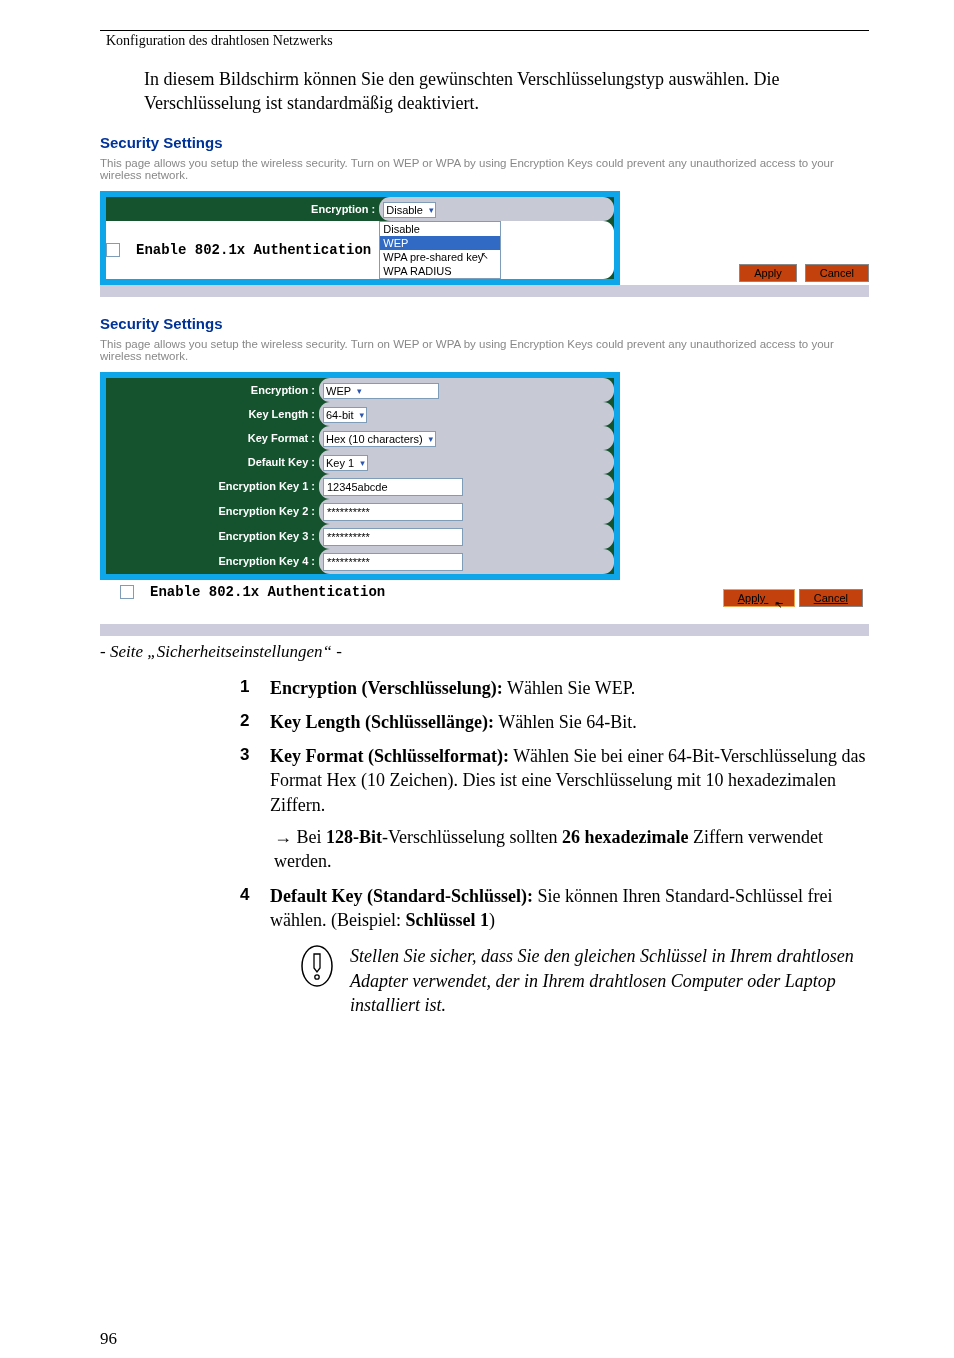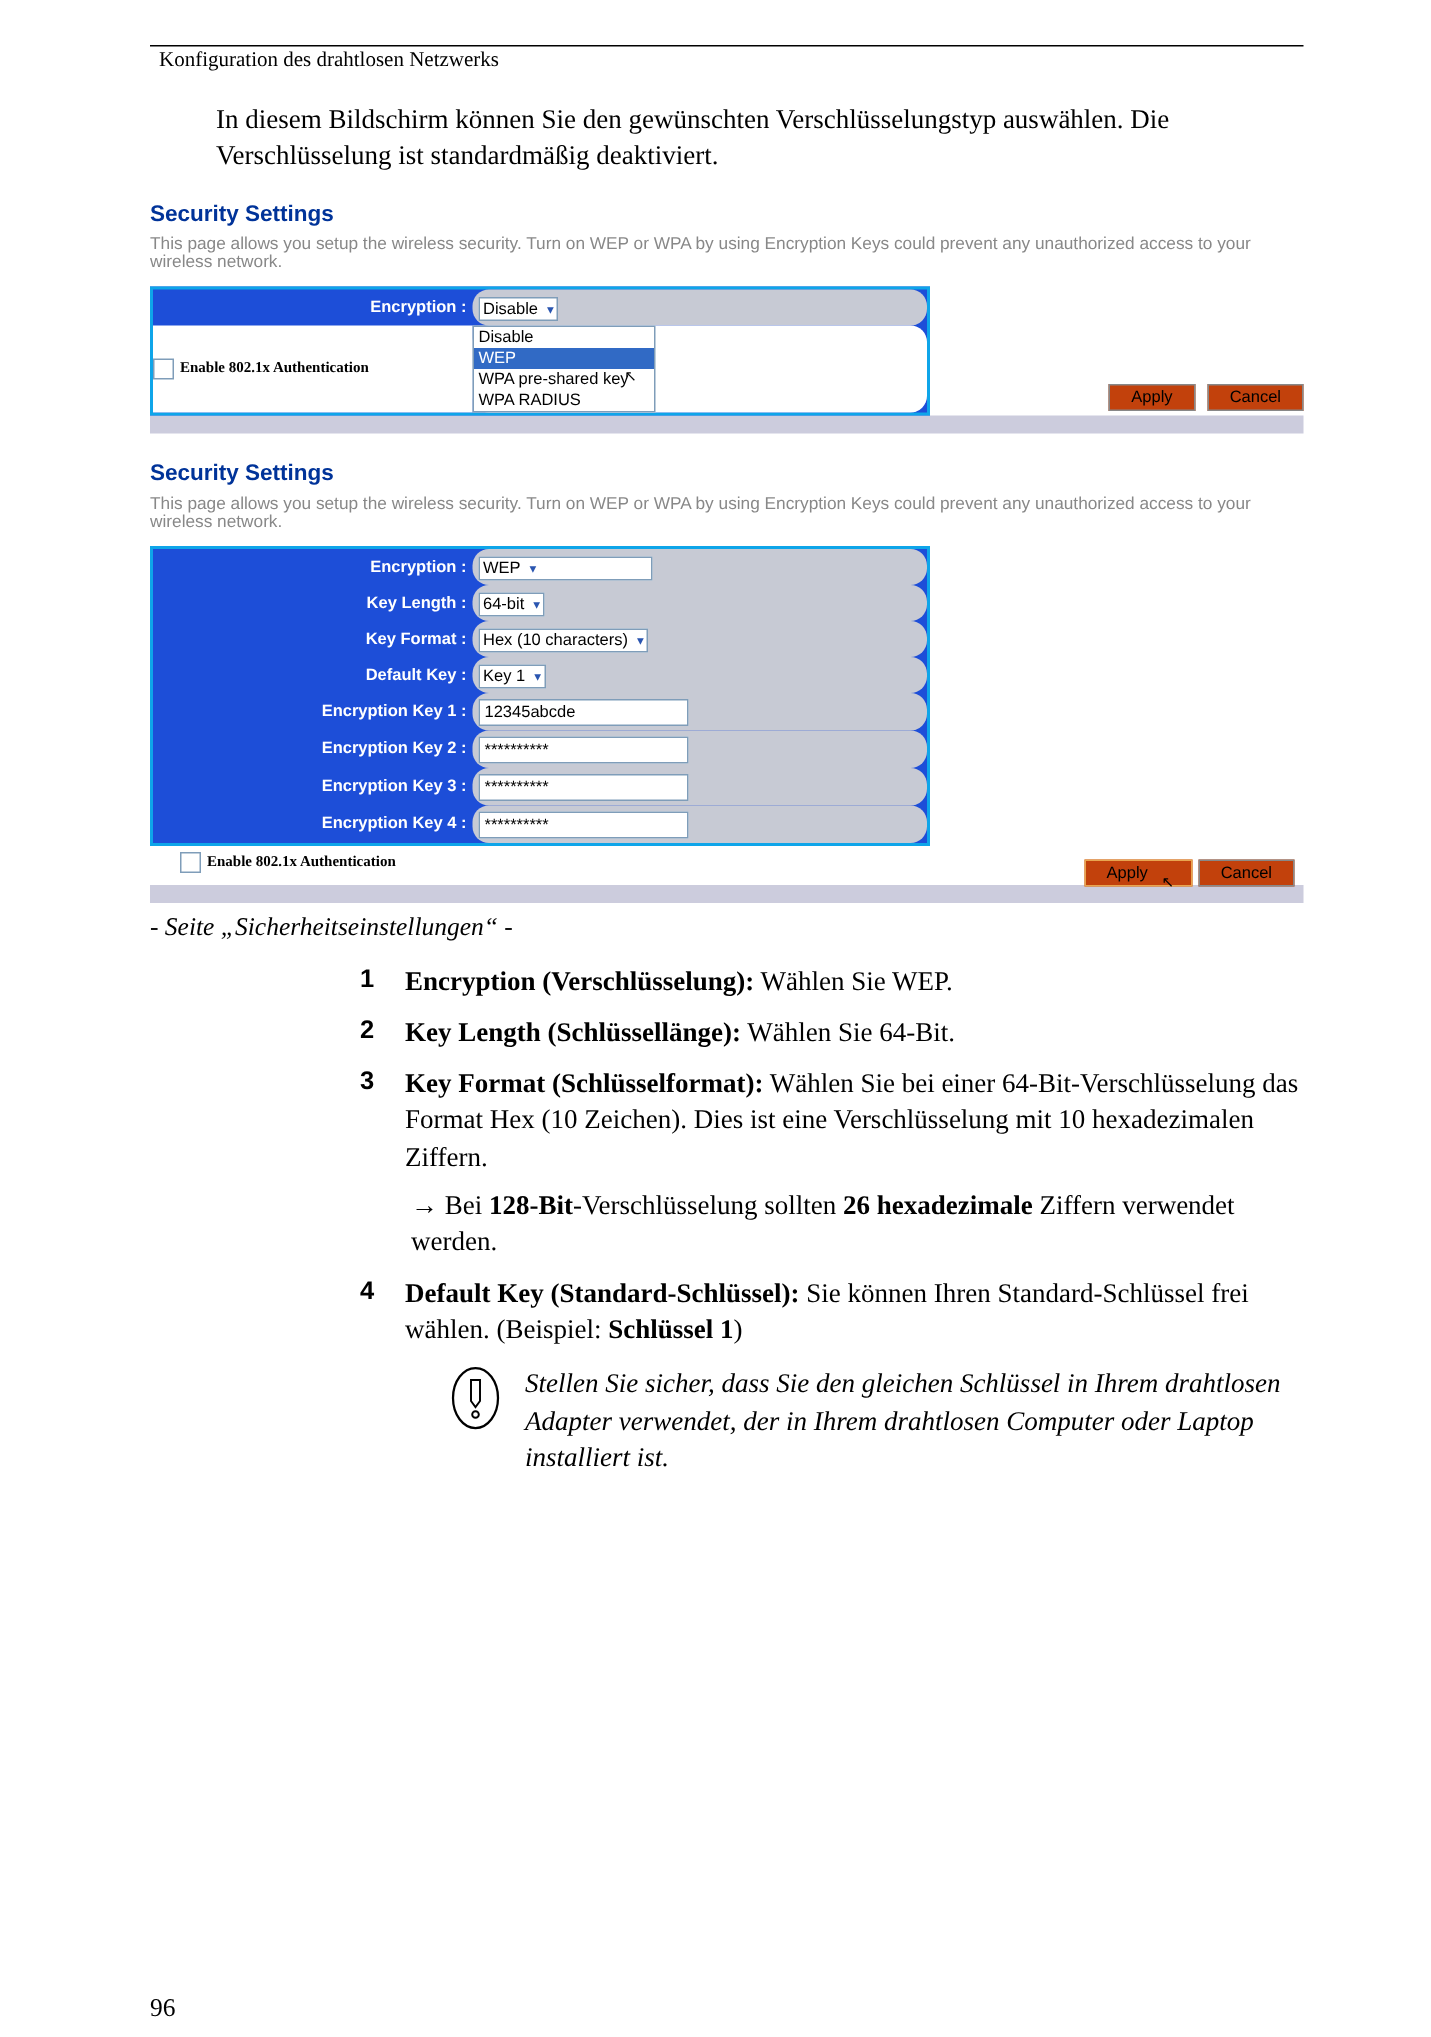--- a/index.html
+++ b/index.html
@@ -4,31 +4,31 @@
 <style>
   body { margin:0; background:#fff; font-family:"Times New Roman", Times, serif; color:#000; }
   .page { width:864px; min-height:1358px; margin:0 auto; padding:30px 40px 40px 55px; box-sizing:border-box; position:relative; }
   .hdr-line { border-top:1px solid #000; margin-bottom:2px; }
   .hdr-text { font-size:14px; margin:0 0 18px 6px; }
   .intro { font-size:18px; margin:0 0 18px 44px; line-height:1.35; max-width:780px; }
   .ss-title { font-family:Arial, sans-serif; font-weight:bold; color:#003399; font-size:15px; margin:6px 0 6px 0; }
   .ss-desc { font-family:Arial, sans-serif; color:#888; font-size:11.5px; margin:0 0 10px 0; }
   .shot { border-bottom:12px solid #ccd; margin-bottom:18px; }
   .shot2 { border-bottom:12px solid #ccd; margin-bottom:6px; }
-  .blue-panel { background:#1d4ed8; border:2px solid #0ea5e9; width:520px; box-sizing:border-box; display:table; }
+  .blue-panel { background:#14532d; border:6px solid #0ea5e9; width:520px; box-sizing:border-box; display:table; }
   .bp-row { display:table-row; }
   .bp-label { display:table-cell; color:#fff; font-family:Arial, sans-serif; font-weight:bold; font-size:11px; text-align:right; padding:3px 4px; vertical-align:middle; white-space:nowrap; width:205px; }
   .bp-field { display:table-cell; background:#c7cad4; padding:3px 4px; vertical-align:middle;border-radius:11px; }
   .dd { font-family:Tahoma, Arial, sans-serif; font-size:11px; background:#fff; border:1px solid #7f9db9; padding:1px 2px; display:inline-flex; align-items:center; gap:2px; }
   .dd .chev { color:#2a55b0; font-size:9px; margin-left:4px; }
   .dd-list { font-family:Tahoma, Arial, sans-serif; font-size:11px; background:#fff; border:1px solid #7f9db9; padding:0; display:inline-block; min-width:120px; }
   .dd-list div { padding:1px 3px; }
   .dd-list .sel { background:#316ac5; color:#fff; }
   .txt-inp { font-family:Tahoma, Arial, sans-serif; font-size:11px; background:#fff; border:1px solid #7f9db9; padding:2px 3px; width:140px; box-sizing:border-box; }
-  .checkbox-row { font-family:Liberation Serif, serif; font-size:10px; font-weight:bold; color:#000; display:flex; align-items:center; gap:4px; padding:4px 0 2px 20px; }
+  .checkbox-row { font-family:Liberation Mono, monospace; font-size:14px; font-weight:bold; color:#000; display:flex; align-items:center; gap:16px; padding:4px 0 2px 20px; }
   .chk { width:12px; height:12px; border:1px solid #7f9db9; background:#fff; display:inline-block; }
   .win-btn { font-family:Tahoma, Arial, sans-serif; font-size:11px; background:#c2410c; border:1px solid #888; padding:2px 14px; margin-left:4px; }
   .win-btn.orange { border:1px solid #e8a54f; }
   .float-btn-row { display:flex; justify-content:space-between; align-items:flex-start; }
   .wep-line { font-size:18px; margin:6px 0 14px 100px; max-width:740px; line-height:1.35; }
   .wep-line .circ { display:inline-block; width:11px; height:11px; border:1.2px solid #000; border-radius:50%; margin-right:8px; vertical-align:-1px; }
   .caption { font-style:italic; text-align:left; font-size:17px; margin:2px 0 14px 0; }
   .steps { margin:0 0 0 140px; padding:0; list-style:none; max-width:720px; }
   .steps li { position:relative; padding:0 0 10px 30px; font-size:18px; line-height:1.35; }
   .steps li .num { position:absolute; left:0; top:0; font-family:Arial, sans-serif; font-weight:bold; font-size:17px; }
@@ -142,21 +142,21 @@
       <div class="bp-row">
         <div class="bp-label">Encryption Key 4 :</div>
         <div class="bp-field"><input class="txt-inp" value="**********" style=""></div>
       </div>
     </div>
     <div class="float-btn-row">
       <div class="checkbox-row">
         <span class="chk"></span>
         <span>Enable 802.1x Authentication</span>
       </div>
-      <div style="align-self:flex-end;padding:8px 6px 0 0;">
+      <div style="align-self:flex-end;padding:8px 6px 18px 0;text-decoration:underline;">
         <span class="win-btn orange">
           <span>Apply</span>
           <span class="cursor" style="left:6px;top:6px;">↖</span>
         </span>
         <span class="win-btn">Cancel</span>
       </div>
     </div>
   </div>
 
   <div class="caption">- Seite „Sicherheitseinstellungen“ -</div>

